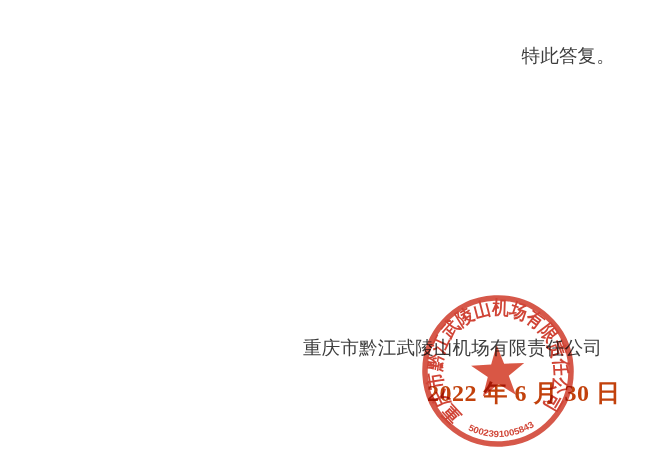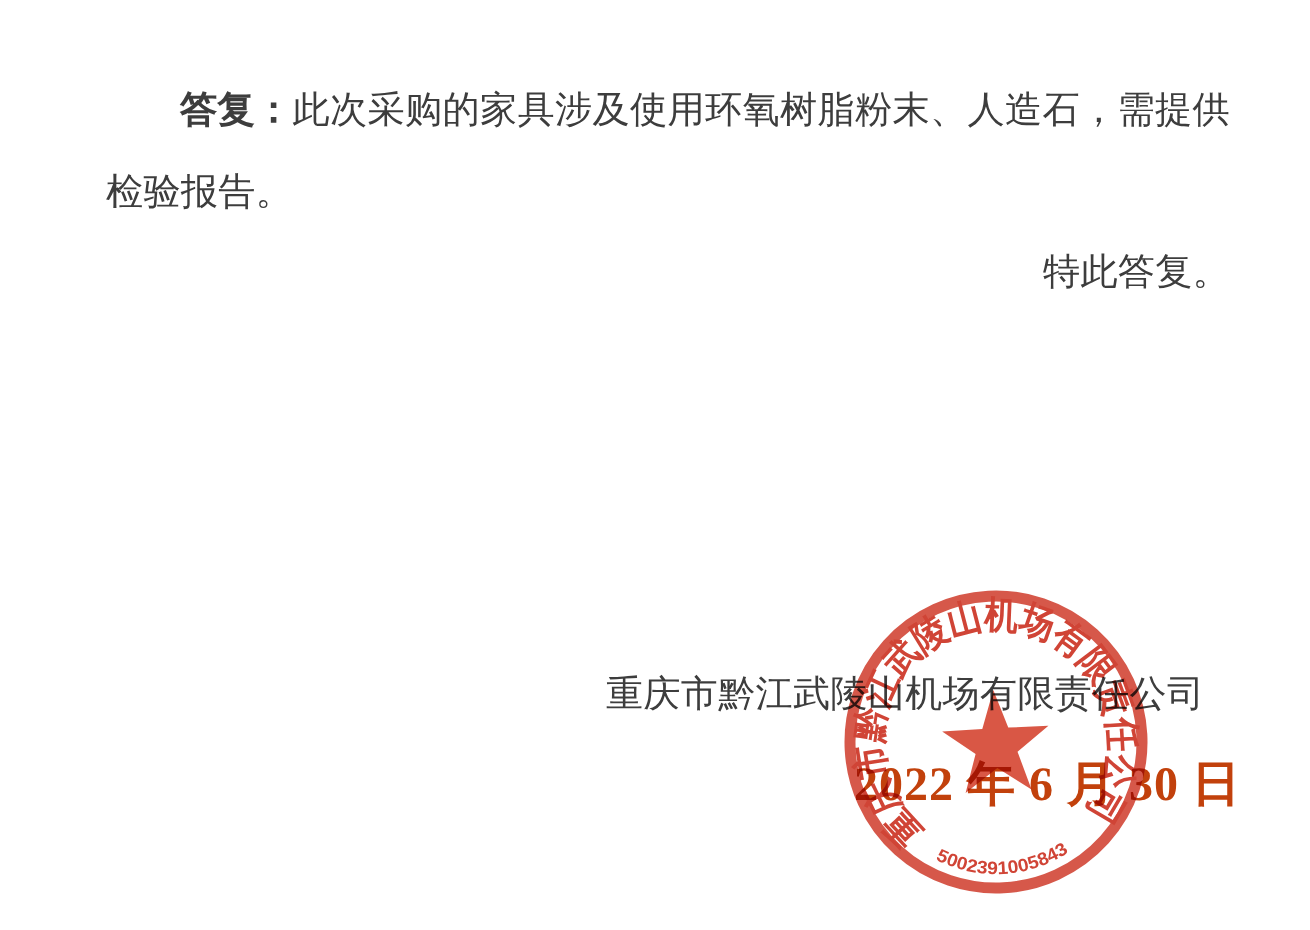--- a/index.html
+++ b/index.html
@@ -77,21 +77,20 @@
     font-weight: 600;
     fill: #cd3626;
   }
 </style>
 </head>
 <body>
 
 <div class="page">
 
   <div class="body-text">
-    <p class="para-indent"><span class="reply-label">答复：</span><span>此次采购的家具涉及使用环氧树脂粉末、人造石，需提供检验报告。</span></p>
     <p class="closing">特此答复。</p>
   </div>
 
   <div class="company-line">重庆市黔江武陵山机场有限责任公司</div>
 
   <div class="date-line">2022 年 6 月 30 日</div>
 
   <svg class="seal" viewBox="0 0 170 170" xmlns="http://www.w3.org/2000/svg">
     <defs>
       <path id="sealArcPath" d="M 48.4 128.7 A 57 57 0 1 1 121.6 128.7" fill="none"></path>

